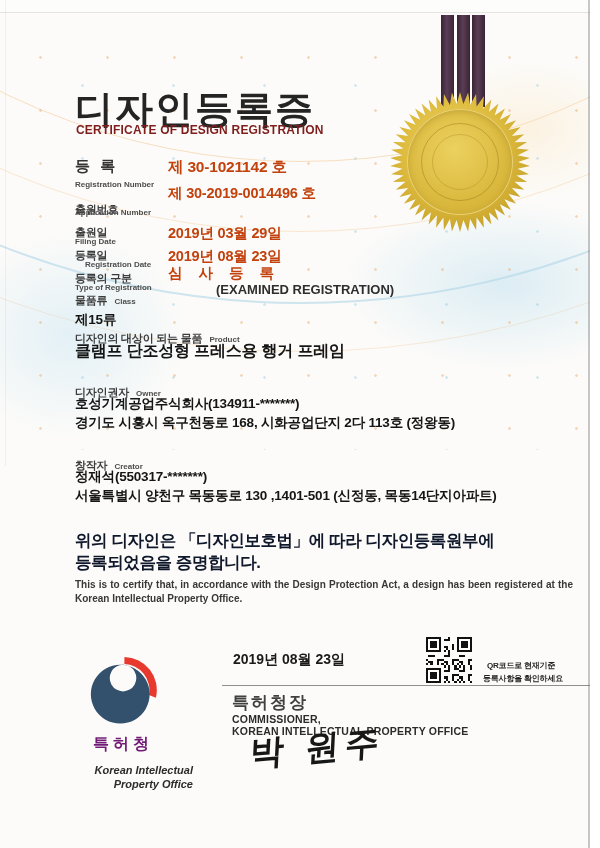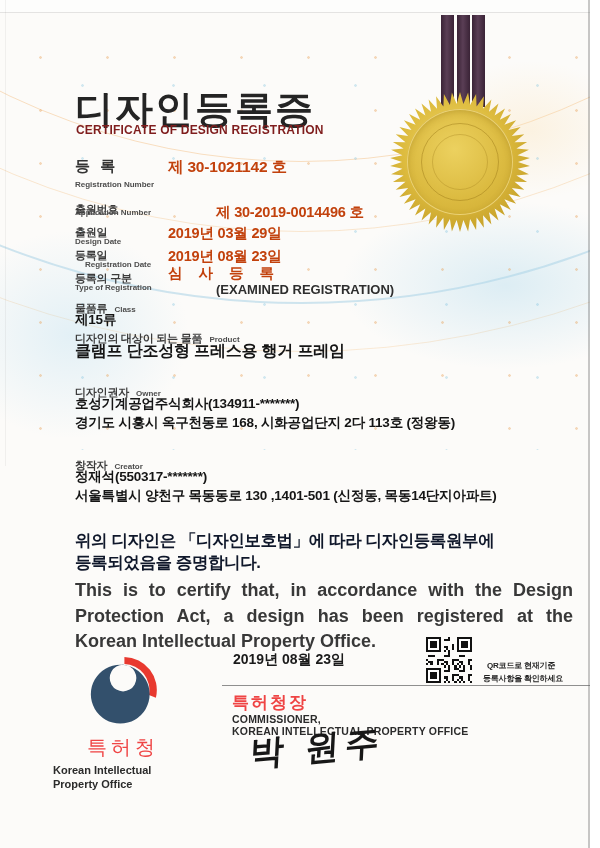--- a/index.html
+++ b/index.html
@@ -45,29 +45,29 @@
   .big-lbl{font-size:15px;font-weight:700;letter-spacing:3px;color:#333;}
   .lbl-ko{font-size:11px;font-weight:700;color:#3c3c3c;letter-spacing:-0.2px;}
   .lbl-en{font-size:8px;font-weight:600;color:#4d4d4d;}
   .val{font-size:14.5px;font-weight:700;color:#c2410c;letter-spacing:-0.2px;}
   .val-big{font-size:15.5px;}
   .val-spaced{letter-spacing:6px;}
   .val-sub{font-size:13px;font-weight:700;color:#2e2e2e;padding-left:48px;}
   .inline-lbl .lbl-en{margin-left:7px;}
   .bold-line{font-size:13.5px;font-weight:700;color:#151515;letter-spacing:-0.2px;}
   .stmt-ko{width:500px;font-size:16.5px;font-weight:700;line-height:1.32;color:#0f172a;letter-spacing:-0.4px;word-break:keep-all;}
-  .stmt-en{width:498px;font-size:18px;font-weight:700;line-height:1.42;color:#383838;text-align:justify;}
+  .stmt-en{width:498px;font-size:10px;font-weight:700;line-height:1.42;color:#383838;text-align:justify;}
   .footer-date{font-size:14px;font-weight:700;color:#1a1a1a;}
   .hrline{left:222px;top:685px;width:371px;height:1px;background:#8f8f8f;}
-  .comm-ko{font-size:17px;font-weight:800;letter-spacing:2px;color:#ef4444;}
+  .comm-ko{font-size:17px;font-weight:800;letter-spacing:2px;color:#404040;}
   .comm-en{font-size:10.5px;font-weight:700;color:#2b2b2b;letter-spacing:.2px;}
   .signature{font-size:34px;font-weight:800;letter-spacing:6px;color:#171717;
              transform:rotate(-5deg) skewX(-8deg);transform-origin:left center;}
-  .agency-ko{width:110px;text-align:center;font-size:20px;font-weight:400;letter-spacing:4px;color:#ef4444;}
-  .agency-en{width:140px;text-align:left;font-size:11px;font-weight:700;color:#2b2b2b;line-height:1.25;}
+  .agency-ko{width:110px;text-align:center;font-size:16px;font-weight:700;letter-spacing:4px;color:#701a75;}
+  .agency-en{width:140px;text-align:right;font-size:11px;font-weight:700;color:#2b2b2b;line-height:1.25;font-style:italic;}
   .qr-caption{font-size:8px;font-weight:700;color:#222;letter-spacing:-0.2px;}
   .qr-box{left:426px;top:637px;width:46px;height:46px;}
   .qr-box svg{width:100%;height:100%;shape-rendering:crispEdges;}
   .content{position:relative;z-index:2;}
 </style>
 </head>
 <body>
 
 <div class="page">
 
@@ -100,36 +100,36 @@
 
     <div class="abs title-ko" style="left:75px;top:84px;">디자인등록증</div>
     <div class="abs title-en" style="left:76px;top:123px;">CERTIFICATE OF DESIGN REGISTRATION</div>
 
     <div class="abs big-lbl" style="left:75px;top:157px;">등 록</div>
     <div class="abs lbl-en" style="left:75px;top:180px;">Registration Number</div>
     <div class="abs val val-big" style="left:168px;top:157px;">제 30-1021142 호</div>
 
     <div class="abs lbl-ko" style="left:75px;top:202px;">출원번호</div>
     <div class="abs lbl-en" style="left:75px;top:208px;">Application Number</div>
-    <div class="abs val" style="left:168px;top:203px;margin-left:48px;">제 30-2019-0014496 호</div>
+    <div class="abs val" style="left:168px;top:184px;">제 30-2019-0014496 호</div>
 
     <div class="abs lbl-ko" style="left:75px;top:225px;">출원일</div>
-    <div class="abs lbl-en" style="left:75px;top:237px;">Design Date</div>
+    <div class="abs lbl-en" style="left:75px;top:237px;">Filing Date</div>
     <div class="abs val" style="left:168px;top:224px;">2019년 03월 29일</div>
 
     <div class="abs lbl-ko" style="left:75px;top:248px;">등록일</div>
     <div class="abs lbl-en" style="left:85px;top:260px;">Registration Date</div>
     <div class="abs val" style="left:168px;top:247px;">2019년 08월 23일</div>
 
     <div class="abs lbl-ko" style="left:75px;top:271px;">등록의 구분</div>
     <div class="abs lbl-en" style="left:75px;top:283px;">Type of Registration</div>
     <div class="abs val val-spaced" style="left:168px;top:264px;">심 사 등 록</div>
     <div class="abs val-sub" style="left:168px;top:282px;">(EXAMINED REGISTRATION)</div>
 
-    <div class="abs inline-lbl" style="left:75px;top:298px;">
+    <div class="abs inline-lbl" style="left:75px;top:290px;">
       <span class="lbl-ko">물품류</span><span class="lbl-en">Class</span>
     </div>
     <div class="abs bold-line" style="left:75px;top:311px;">제15류</div>
     <div class="abs inline-lbl" style="left:75px;top:328px;">
       <span class="lbl-ko">디자인의 대상이 되는 물품</span><span class="lbl-en">Product</span>
     </div>
     <div class="abs bold-line" style="left:75px;top:341px;font-size:16px;">클램프 단조성형 프레스용 행거 프레임</div>
 
     <div class="abs inline-lbl" style="left:75px;top:382px;">
       <span class="lbl-ko">디자인권자</span><span class="lbl-en">Owner</span>

